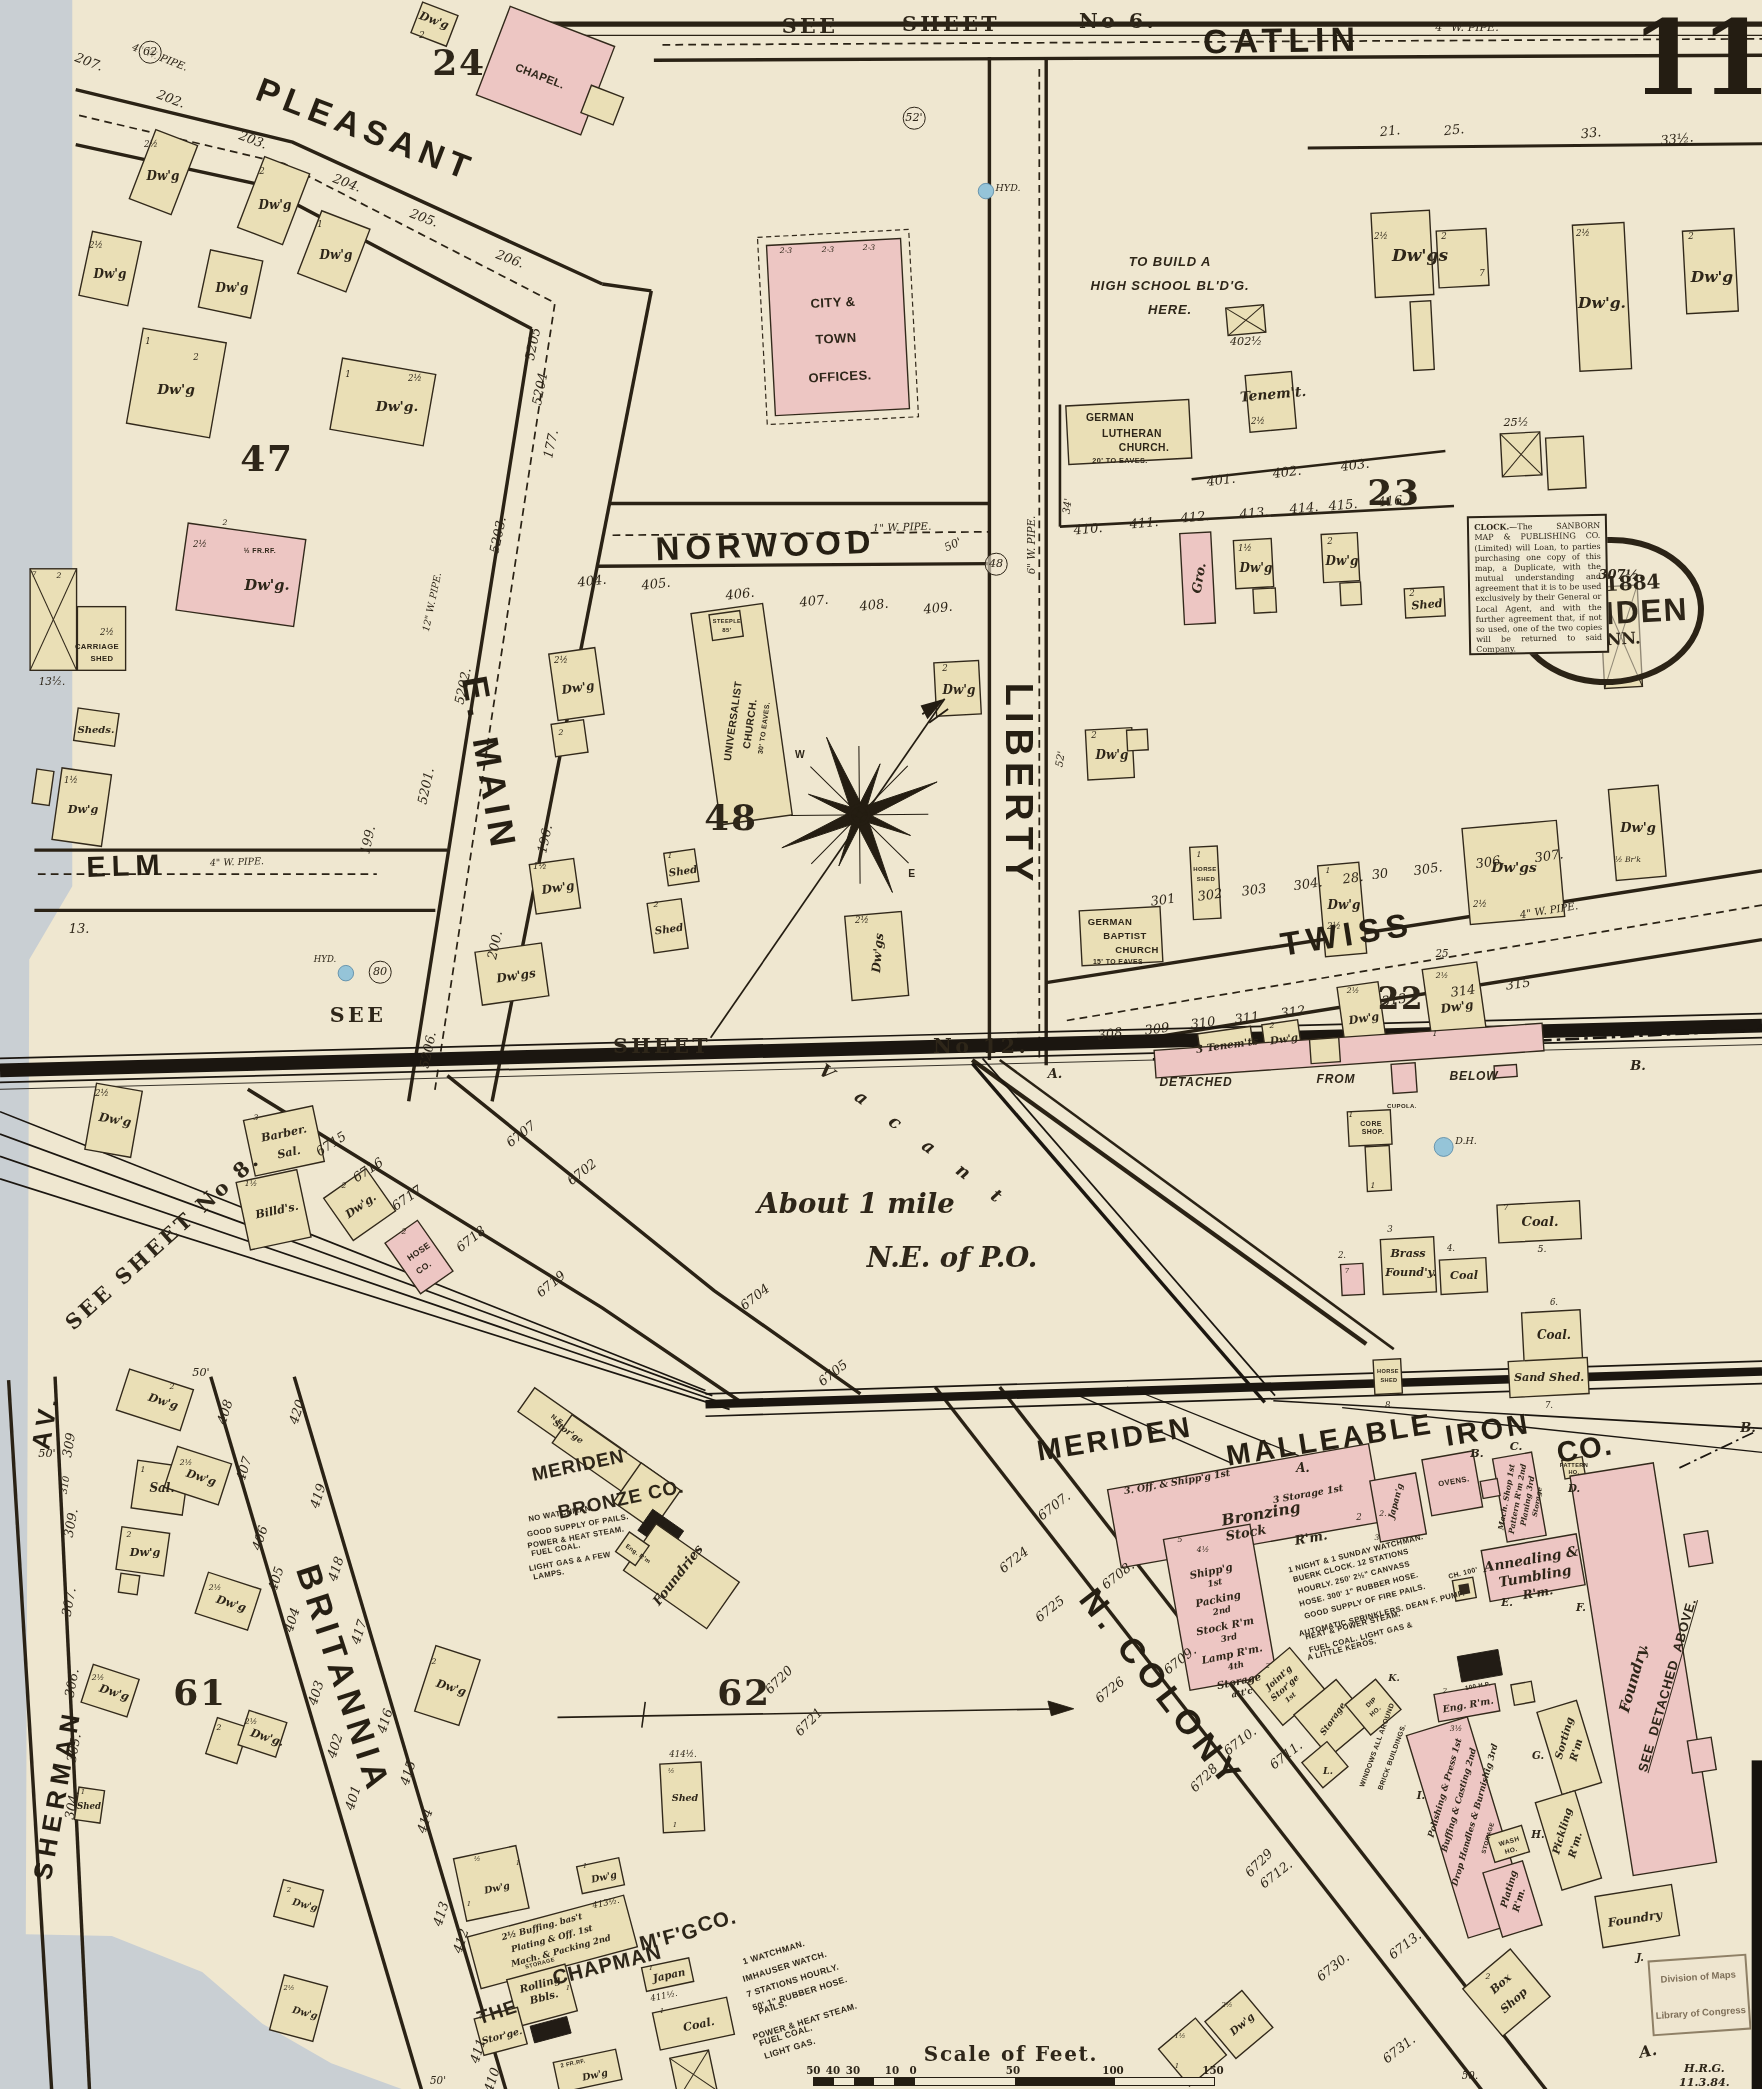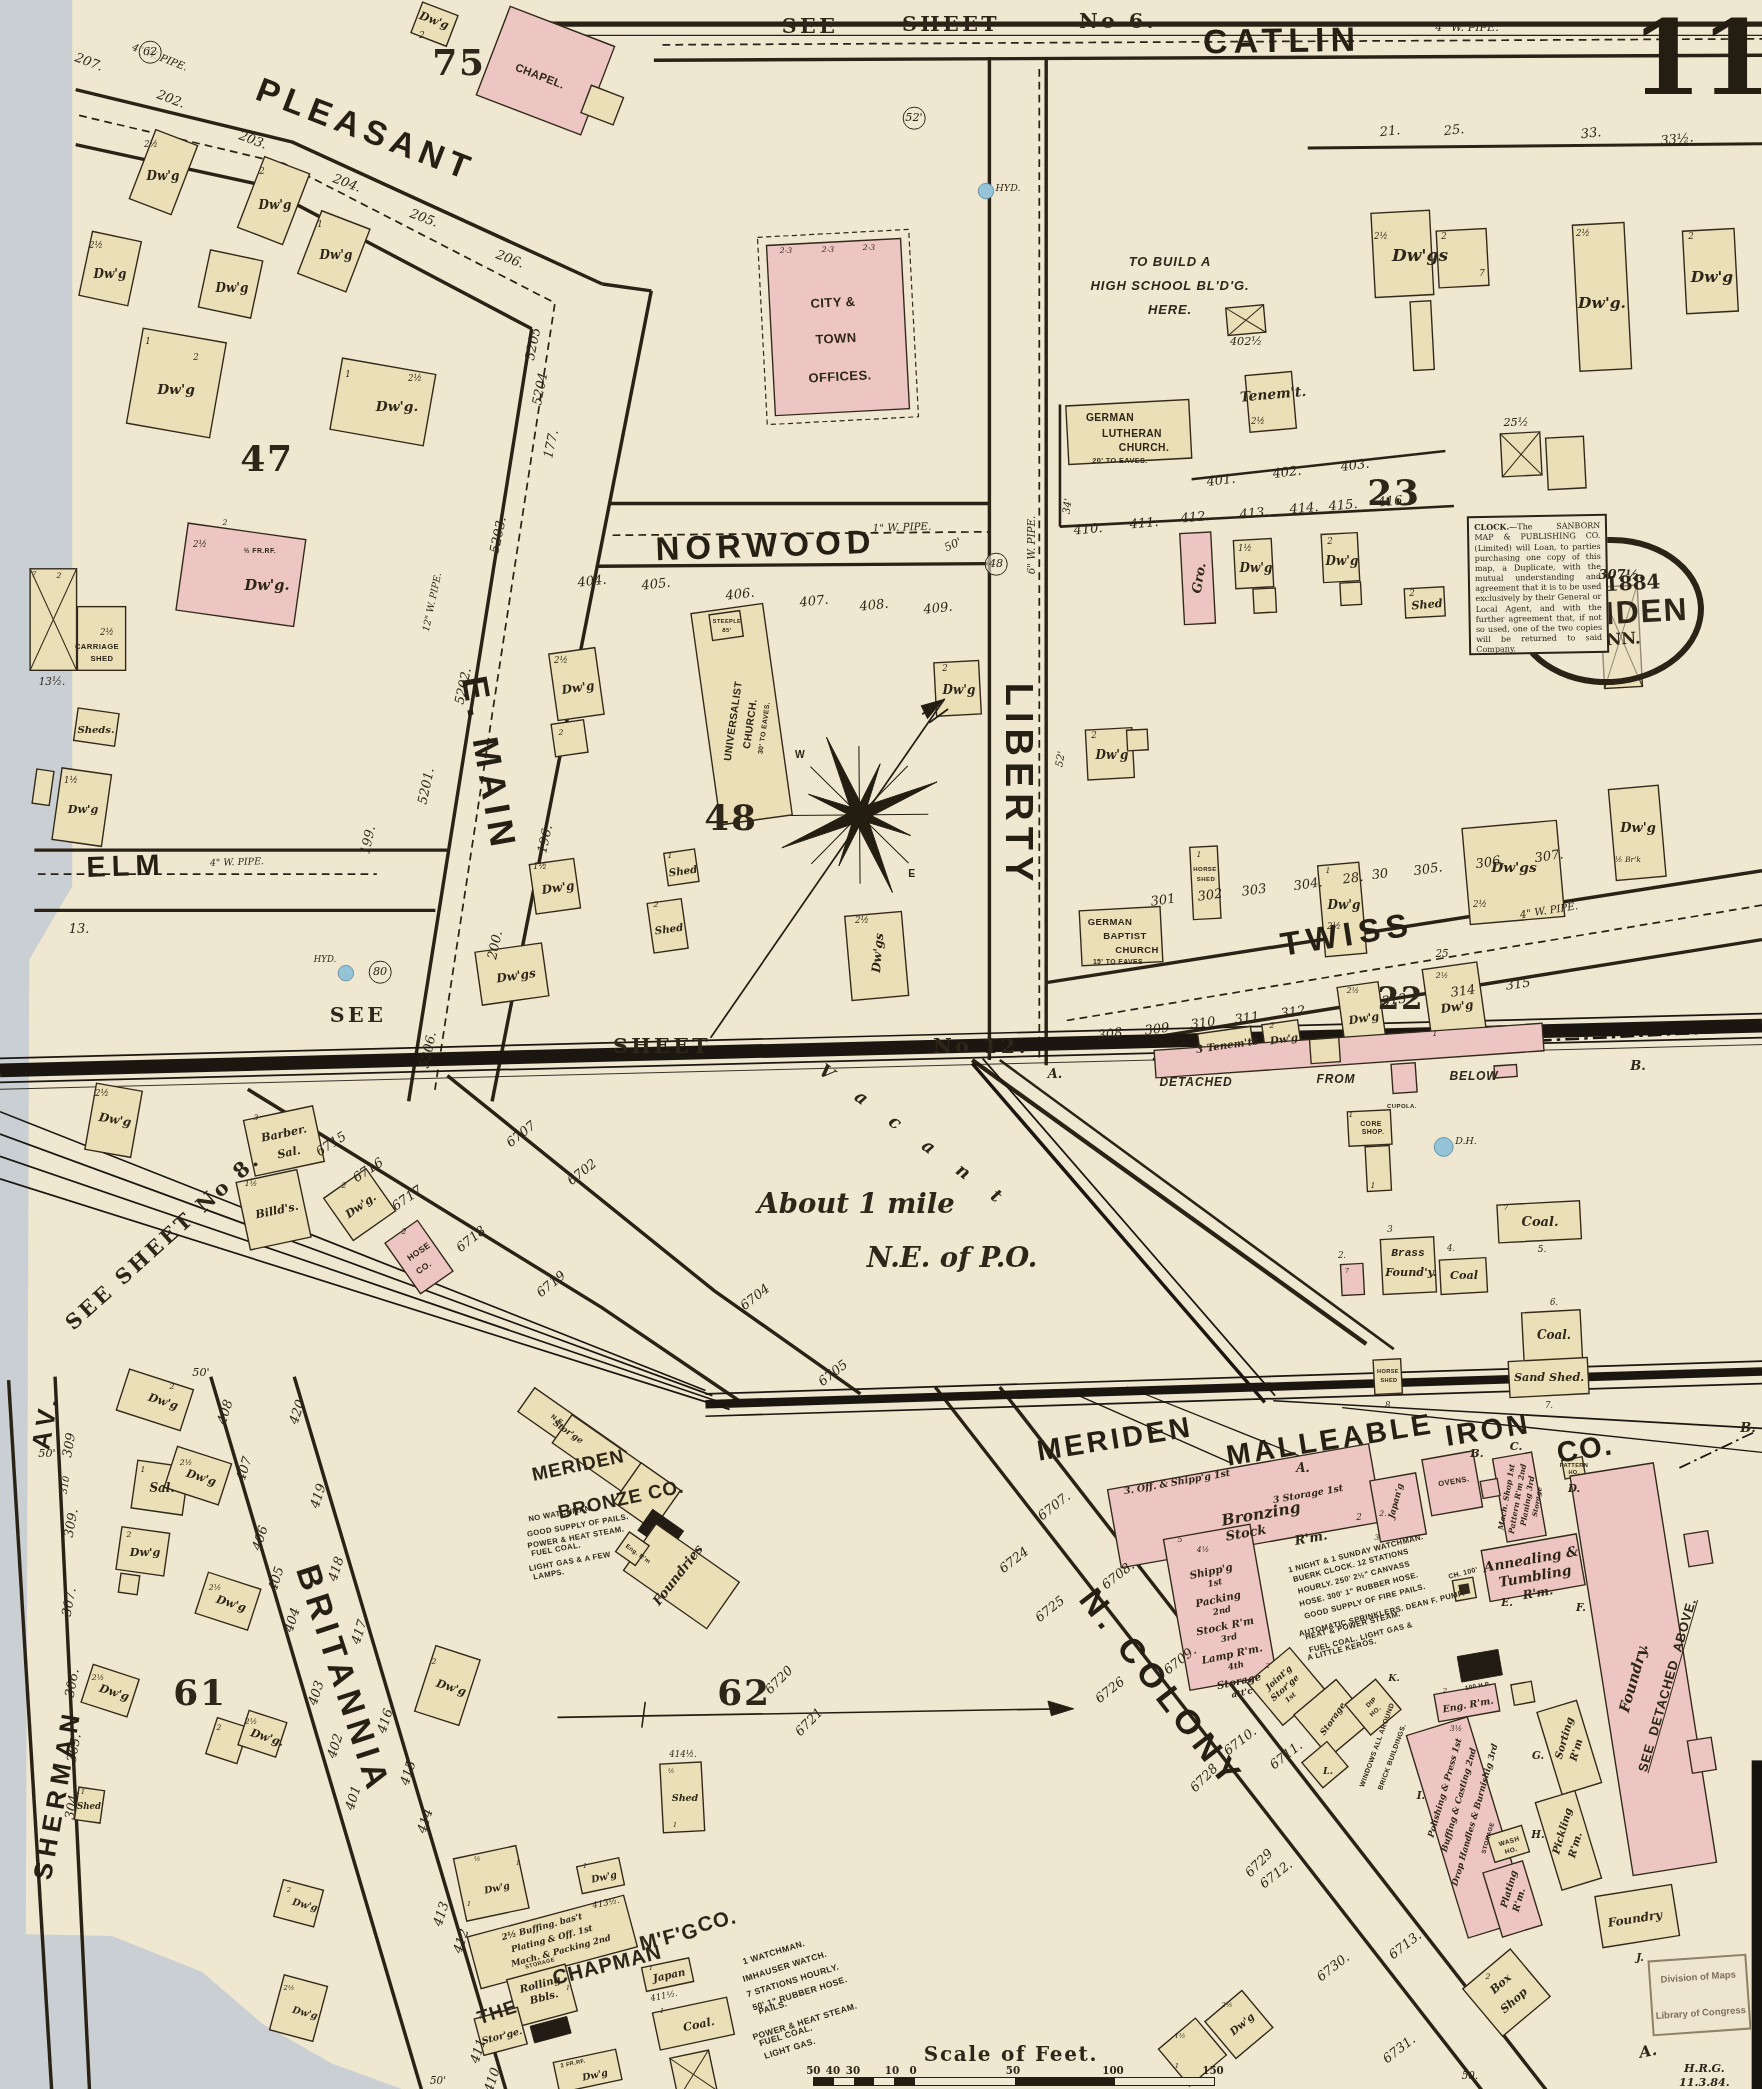--- a/index.html
+++ b/index.html
@@ -612,21 +612,21 @@
 
   <div id="labels">
       <div class="lb num" style="left: 89px; top: 62px; transform: translate(-50%, -50%) rotate(21deg);">207.</div>
       <div class="lb num" style="left: 171px; top: 99px; transform: translate(-50%, -50%) rotate(21deg);">202.</div>
       <div class="lb num" style="left: 253px; top: 140px; transform: translate(-50%, -50%) rotate(21deg);">203.</div>
       <div class="lb num" style="left: 347px; top: 183px; transform: translate(-50%, -50%) rotate(21deg);">204.</div>
       <div class="lb num" style="left: 424px; top: 218px; transform: translate(-50%, -50%) rotate(21deg);">205.</div>
       <div class="lb num" style="left: 510px; top: 259px; transform: translate(-50%, -50%) rotate(21deg);">206.</div>
       <div class="lb st" style="left: 366px; top: 129px; transform: translate(-50%, -50%) rotate(21deg);">PLEASANT</div>
       <div class="lb num" style="left: 160px; top: 57px; font-size: 10.3px; transform: translate(-50%, -50%) rotate(21deg);">4" W. PIPE.</div>
-      <div class="lb blk" style="left: 459px; top: 62px; transform: translate(-50%, -50%) rotate(0deg);">75</div>
+      <div class="lb blk" style="left: 459px; top: 62px; transform: translate(-50%, -50%) rotate(0deg);">24</div>
       <div class="lb tin" style="left: 540px; top: 76px; font-size: 11.2px; transform: translate(-50%, -50%) rotate(21deg);">CHAPEL.</div>
       <div class="lb scr" style="left: 434px; top: 20.6px; font-size: 11.2px; transform: translate(-50%, -50%) rotate(21deg);">Dw'g</div>
       <div class="lb num" style="left: 422px; top: 36px; font-size: 8.6px; transform: translate(-50%, -50%) rotate(0deg);">2</div>
       <div class="lb st2" style="left: 810px; top: 26px; transform: translate(-50%, -50%) rotate(0deg);">SEE</div>
       <div class="lb st2" style="left: 951px; top: 24px; transform: translate(-50%, -50%) rotate(0deg);">SHEET</div>
       <div class="lb st2" style="left: 1118px; top: 20.6px; transform: translate(-50%, -50%) rotate(0deg);">No 6.</div>
       <div class="lb st" style="left: 1282px; top: 40px; transform: translate(-50%, -50%) rotate(-1deg);">CATLIN</div>
       <div class="lb num" style="left: 1467px; top: 27.5px; font-size: 11.2px; transform: translate(-50%, -50%) rotate(0deg);">4" W. PIPE.</div>
       <div class="lb num" style="left: 1390px; top: 131px; transform: translate(-50%, -50%) rotate(-6deg);">21.</div>
       <div class="lb num" style="left: 1454px; top: 130px; transform: translate(-50%, -50%) rotate(-6deg);">25.</div>
@@ -836,21 +836,21 @@
       <div class="lb scr" style="left: 924px; top: 1257px; font-size: 27.5px; transform: translate(-50%, -50%) rotate(0deg); margin-left: 28px;">N.E. of P.O.</div>
       <div class="lb num" style="left: 1351px; top: 1115px; font-size: 7.7px; transform: translate(-50%, -50%) rotate(0deg);">1</div>
       <div class="lb tin" style="left: 1371px; top: 1124px; font-size: 6.9px; transform: translate(-50%, -50%) rotate(0deg);">CORE</div>
       <div class="lb tin" style="left: 1373px; top: 1132px; font-size: 6.9px; transform: translate(-50%, -50%) rotate(0deg);">SHOP.</div>
       <div class="lb num" style="left: 1373px; top: 1186px; font-size: 7.7px; transform: translate(-50%, -50%) rotate(0deg);">1</div>
       <div class="lb num" style="left: 1466px; top: 1141px; font-size: 9.5px; transform: translate(-50%, -50%) rotate(0deg);">D.H.</div>
       <div class="lb num" style="left: 1506px; top: 1208px; font-size: 7.7px; transform: translate(-50%, -50%) rotate(0deg);">7</div>
       <div class="lb scr" style="left: 1540px; top: 1222px; font-size: 13px; transform: translate(-50%, -50%) rotate(0deg);">Coal.</div>
       <div class="lb num" style="left: 1542px; top: 1249px; font-size: 9.5px; transform: translate(-50%, -50%) rotate(0deg);">5.</div>
       <div class="lb num" style="left: 1390px; top: 1230px; font-size: 8.6px; transform: translate(-50%, -50%) rotate(0deg);">3</div>
-      <div class="lb scr" style="left: 1408px; top: 1254px; font-size: 11.2px; transform: translate(-50%, -50%) rotate(0deg); font-family: Liberation Mono, monospace;">Brass</div>
+      <div class="lb scr" style="left: 1408px; top: 1254px; font-size: 11.2px; transform: translate(-50%, -50%) rotate(0deg);">Brass</div>
       <div class="lb scr" style="left: 1411px; top: 1273px; font-size: 11.2px; transform: translate(-50%, -50%) rotate(0deg);">Found'y.</div>
       <div class="lb num" style="left: 1451px; top: 1249px; font-size: 8.6px; transform: translate(-50%, -50%) rotate(0deg);">4.</div>
       <div class="lb scr" style="left: 1464px; top: 1276px; font-size: 11.2px; transform: translate(-50%, -50%) rotate(0deg);">Coal</div>
       <div class="lb num" style="left: 1342px; top: 1256px; font-size: 8.6px; transform: translate(-50%, -50%) rotate(0deg);">2.</div>
       <div class="lb num" style="left: 1347px; top: 1272px; font-size: 6.9px; transform: translate(-50%, -50%) rotate(0deg);">7</div>
       <div class="lb num" style="left: 1554px; top: 1303px; font-size: 8.6px; transform: translate(-50%, -50%) rotate(0deg);">6.</div>
       <div class="lb scr" style="left: 1554px; top: 1335px; font-size: 12px; transform: translate(-50%, -50%) rotate(0deg);">Coal.</div>
       <div class="lb scr" style="left: 1549px; top: 1378px; font-size: 11.2px; transform: translate(-50%, -50%) rotate(0deg);">Sand Shed.</div>
       <div class="lb num" style="left: 1549px; top: 1406px; font-size: 8.6px; transform: translate(-50%, -50%) rotate(0deg);">7.</div>
       <div class="lb tin" style="left: 1388px; top: 1371px; font-size: 5.6px; transform: translate(-50%, -50%) rotate(0deg);">HORSE</div>

